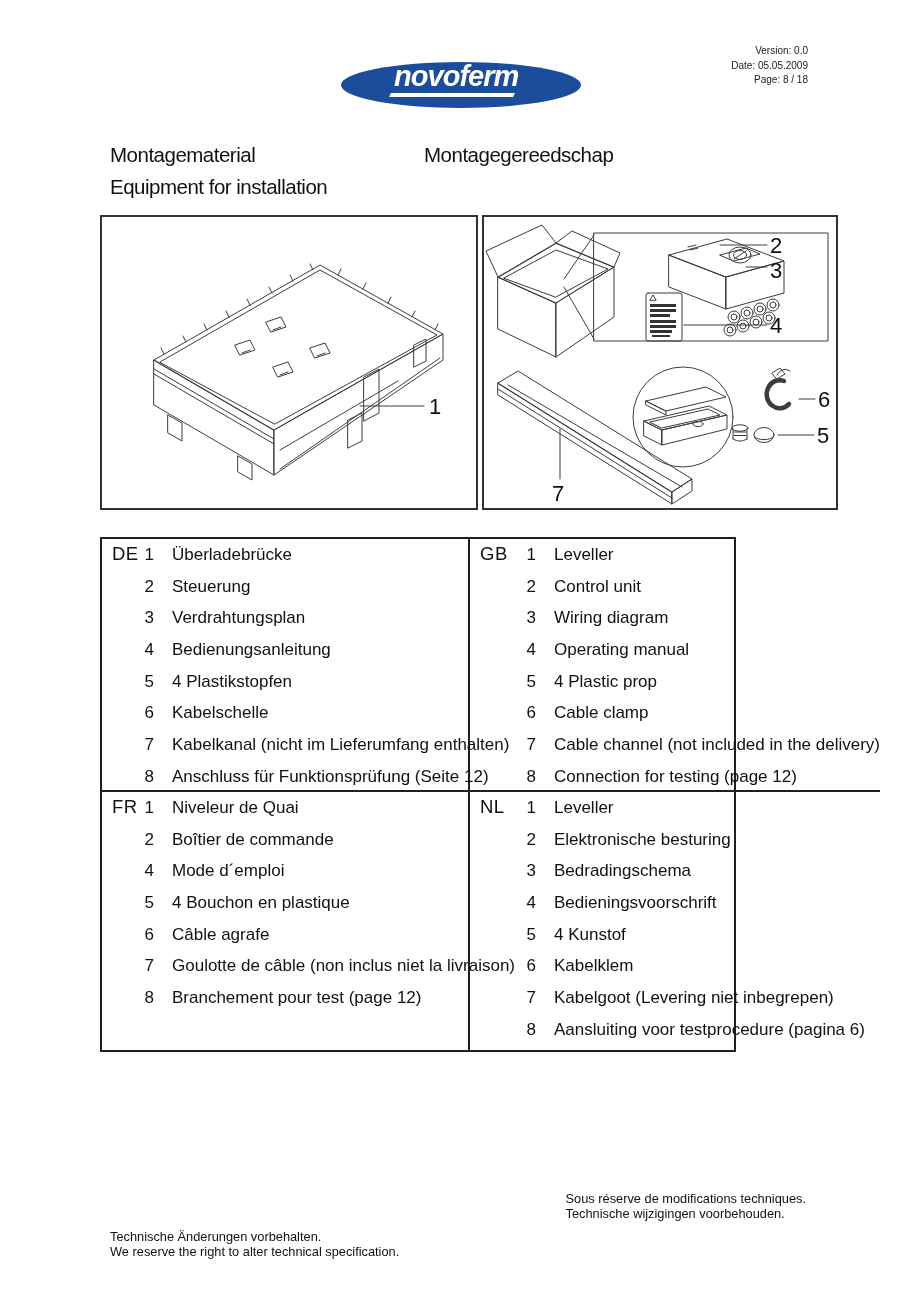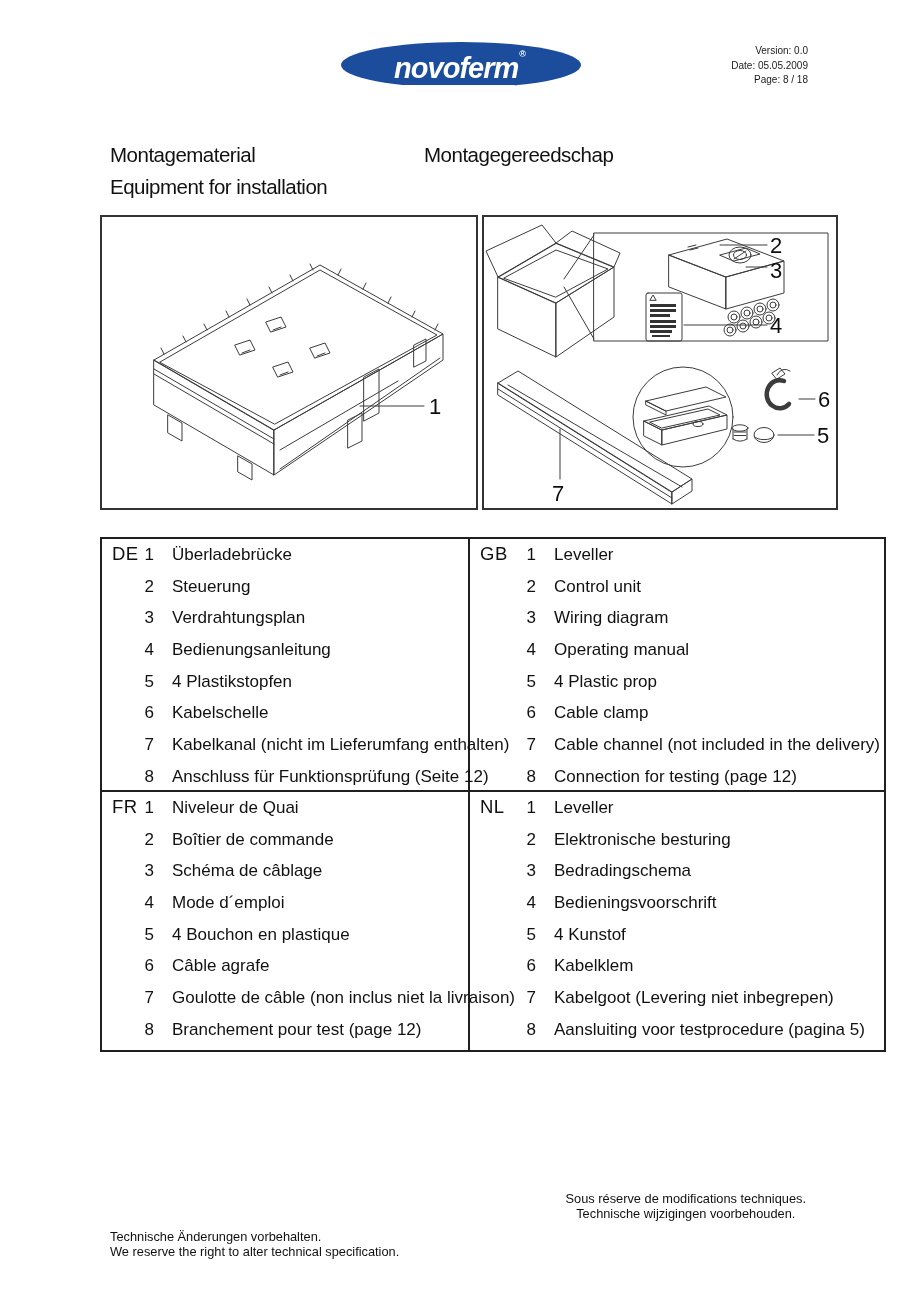--- a/index.html
+++ b/index.html
@@ -4,56 +4,56 @@
 <style>
   html,body{margin:0;padding:0;background:#fff;}
   .page{
     position:relative; width:920px; height:1301px; background:#ffffff;
     font-family:"Liberation Sans", sans-serif; color:#111; overflow:hidden;
   }
   
   .header-meta{position:absolute; top:44px; right:112px; text-align:right;
     font-size:10px; line-height:14.5px; color:#1a1a1a;}
   
-  .logo{position:absolute; left:341px; top:42px; width:240px; height:46px;
-    border-radius:50%; display:flex; align-items:flex-end; justify-content:center;}
+  .logo{position:absolute; left:341px; top:62px; width:240px; height:46px;
+    border-radius:50%; display:flex; align-items:flex-start; justify-content:center;}
   .logo-text{position:relative; color:#fff; font-weight:bold; font-style:italic;
     font-size:29px; letter-spacing:-1px; line-height:1; padding:0 6px 5px 2px;}
   .logo-text sup{font-size:9px; font-style:normal; position:relative; top:-10px; left:1px;}
   .logo-underline{position:absolute; left:-2px; right:16px; bottom:-1px; height:4px;
     background:#fff; transform:skewX(-24deg);}
   
   .title-block{position:absolute; top:139px; font-size:20.5px; font-weight:normal;
     letter-spacing:-0.5px; line-height:31.5px; white-space:nowrap;}
   .title-left{left:110px;}
   .title-right{left:424px;}
   
   .figure-panel{position:absolute; top:215px; border:2px solid #333; background:#fff; box-sizing:border-box;}
   .figure-left{left:100px; width:378px; height:295px;}
   .figure-right{left:482px; width:356px; height:295px;}
   svg{display:block;}
   svg .ln{stroke:#3c3c3c; stroke-width:1; fill:none; stroke-linejoin:round; stroke-linecap:round;}
   svg .thick{stroke-width:4.5;}
   svg .bar{fill:#333; stroke:none;}
   svg text{font-family:"Liberation Sans", sans-serif; font-size:22px; fill:#0d0d0d;}
   
-  .parts-table{position:absolute; left:100px; top:537px; width:786px; height:515px;
+  .parts-table{position:absolute; left:100px; top:537px; width:636px; height:515px;
     border:2px solid #1f1f1f; box-sizing:border-box;
     display:grid; grid-template-columns:368px 1fr; grid-template-rows:253px 1fr;}
   .quad{position:relative; box-sizing:border-box; padding-top:6px;}
   .quad-br{border-right:2px solid #1f1f1f;}
   .quad-bb{border-bottom:2px solid #1f1f1f;}
   .lang{position:absolute; left:10px; top:4px; font-size:18.5px; letter-spacing:0.5px;}
   .items{margin-left:36px;}
   .quad-right .items{margin-left:50px;}
   .item{height:31.7px; font-size:17px; white-space:nowrap;}
   .item .n{display:inline-block; width:16px; text-align:right; margin-right:18px;}
   
   .footer-left{position:absolute; left:110px; top:1229px; font-size:12.8px; line-height:15px;}
-  .footer-right{position:absolute; right:114px; top:1191px; font-size:12.8px; line-height:15px; text-align:center;}
+  .footer-right{position:absolute; right:114px; top:1191px; font-size:12.8px; line-height:15px; text-align:left;}
 </style>
 </head>
 <body>
 
 <div class="page">
 
   <div class="header-meta">
     <div>Version: 0.0</div>
     <div>Date: 05.05.2009</div>
     <div>Page: 8 / 18</div>
@@ -256,40 +256,39 @@
         <div class="item"><span class="n">7</span><span class="t">Cable channel (not included in the delivery)</span></div>
         <div class="item"><span class="n">8</span><span class="t">Connection for testing (page 12)</span></div>
       </div>
     </div>
 
     <div class="quad quad-br">
       <span class="lang">FR</span>
       <div class="items">
         <div class="item"><span class="n">1</span><span class="t">Niveleur de Quai</span></div>
         <div class="item"><span class="n">2</span><span class="t">Boîtier de commande</span></div>
-        <div class="item"><span class="n">3</span><span class="t">Schéma de câblage</span></div>
         <div class="item"><span class="n">4</span><span class="t">Mode d´emploi</span></div>
         <div class="item"><span class="n">5</span><span class="t">4 Bouchon en plastique</span></div>
         <div class="item"><span class="n">6</span><span class="t">Câble agrafe</span></div>
         <div class="item"><span class="n">7</span><span class="t">Goulotte de câble (non inclus niet la livraison)</span></div>
         <div class="item"><span class="n">8</span><span class="t">Branchement pour test (page 12)</span></div>
       </div>
     </div>
 
     <div class="quad quad-right">
       <span class="lang">NL</span>
       <div class="items">
         <div class="item"><span class="n">1</span><span class="t">Leveller</span></div>
         <div class="item"><span class="n">2</span><span class="t">Elektronische besturing</span></div>
         <div class="item"><span class="n">3</span><span class="t">Bedradingschema</span></div>
         <div class="item"><span class="n">4</span><span class="t">Bedieningsvoorschrift</span></div>
         <div class="item"><span class="n">5</span><span class="t">4 Kunstof</span></div>
         <div class="item"><span class="n">6</span><span class="t">Kabelklem</span></div>
         <div class="item"><span class="n">7</span><span class="t">Kabelgoot (Levering niet inbegrepen)</span></div>
-        <div class="item"><span class="n">8</span><span class="t">Aansluiting voor testprocedure (pagina 5)</span></div>
+        <div class="item"><span class="n">8</span><span class="t">Aansluiting voor testprocedure (pagina 6)</span></div>
       </div>
     </div>
 
   </div>
 
   <div class="footer-left">
     <div>Technische Änderungen vorbehalten.</div>
     <div>We reserve the right to alter technical specification.</div>
   </div>
   <div class="footer-right">

